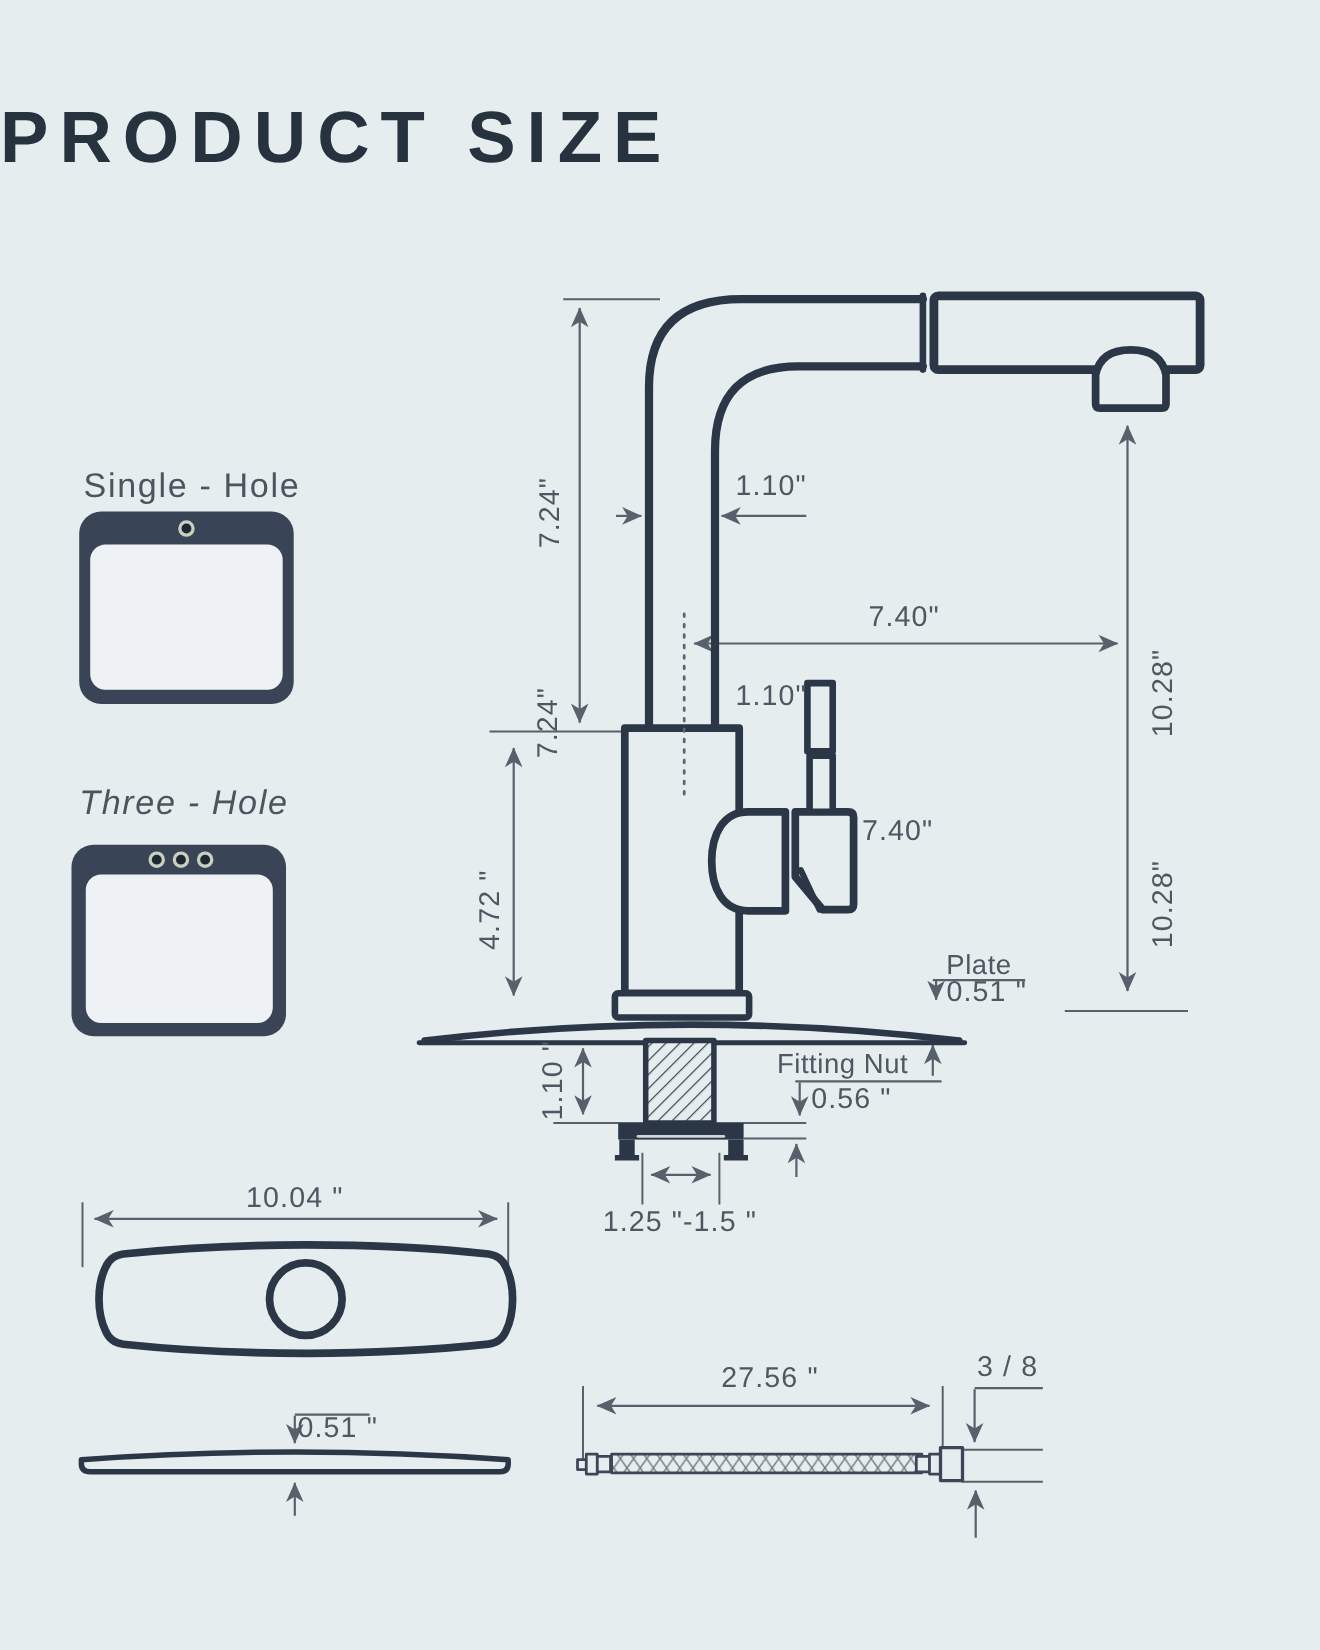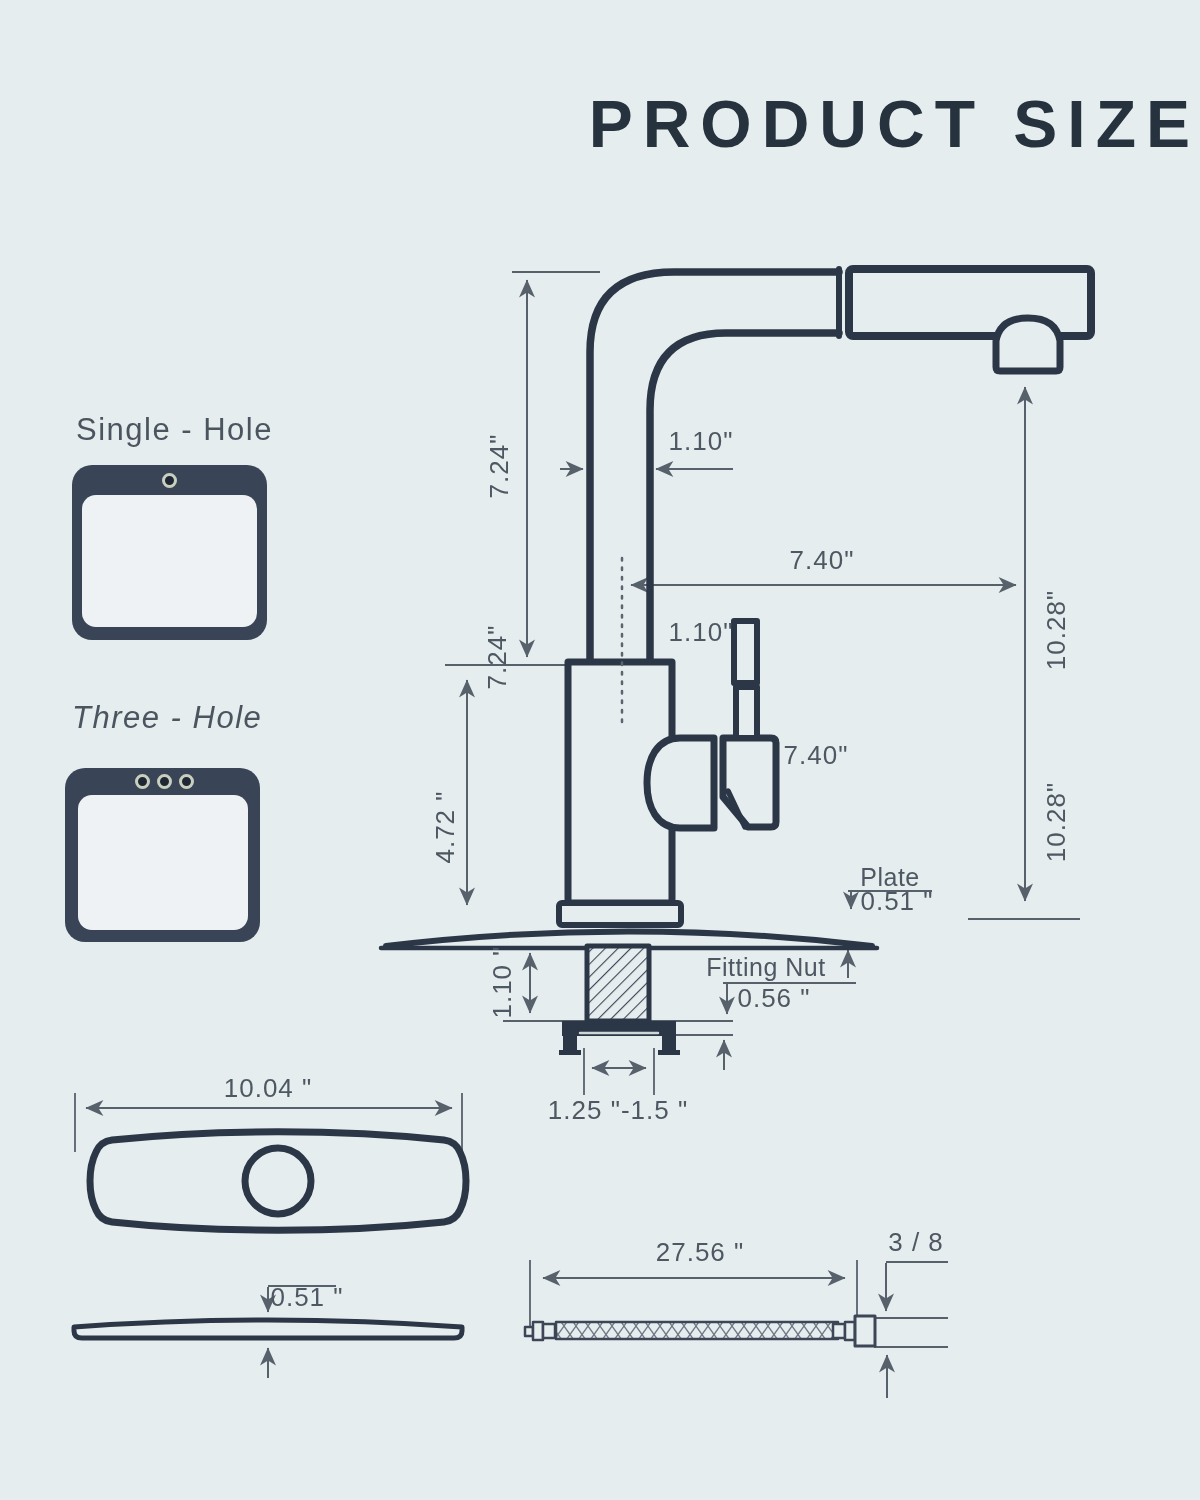--- a/index.html
+++ b/index.html
@@ -5,27 +5,27 @@
   html,body{margin:0;padding:0;}
   .canvas{
     position:relative;
     width:1200px;height:1500px;
     background:#e6edef;
     font-family:"Liberation Sans",sans-serif;
     overflow:hidden;
   }
   .title{
     position:absolute;left:0;top:86px;width:1200px;
-    text-align:right;
+    text-align:left;
     font-size:66px;font-weight:700;letter-spacing:10px;
     color:#26323e;
   }
   .opt-label{
     position:absolute;
-    font-size:31px;color:#4b555f;letter-spacing:1.5px;
+    font-size:31px;color:#4b555f;letter-spacing:1.5px;margin-top:12px;
   }
   .opt-label.single{left:76px;top:412px;}
   .opt-label.three{left:72px;top:700px;font-style:italic;}
   .sink{
     position:absolute;background:#394456;border-radius:20px;
   }
   .sink.one{left:72px;top:465px;width:195px;height:175px;}
   .sink.three{left:65px;top:768px;width:195px;height:174px;}
   .sink-inner{
     position:absolute;background:#eef2f4;border-radius:14px;

